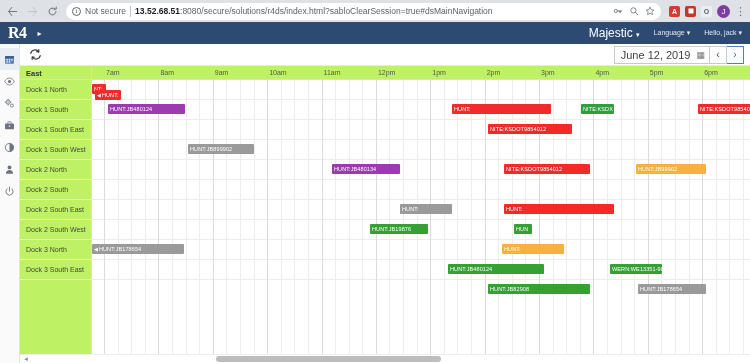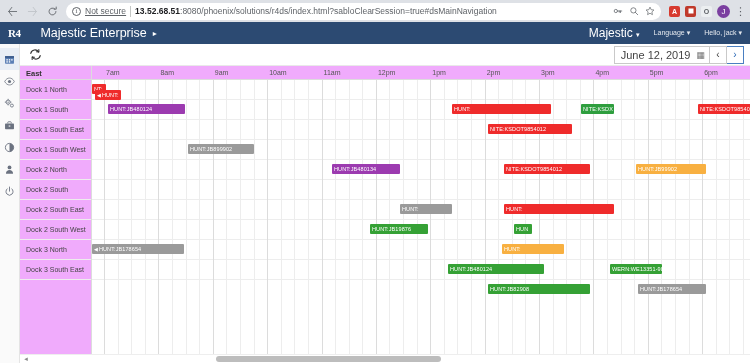--- a/index.html
+++ b/index.html
@@ -50,21 +50,20 @@
     font-size: 7px;
     line-height: 7px;
     text-align: center;
     font-family: "Liberation Serif", serif;
   }
   .not-secure {
     font-size: 8.5px;
     color: #5f6368;
     white-space: nowrap;
     flex: 0 0 auto;
-    text-decoration: underline;
   }
   .omni-sep {
     width: 1px; height: 11px;
     background: #c4c7c5;
     flex: 0 0 auto;
   }
   .url {
     font-size: 8.5px;
     color: #5f6368;
     white-space: nowrap;
@@ -109,42 +108,42 @@
     height: 22px;
     background: #2c4a72;
     color: #fff;
     display: flex;
     align-items: center;
     padding: 0 8px;
     font-size: 12px;
   }
   .logo {
     font-weight: bold;
-    font-size: 11px;
+    font-size: 16px;
     letter-spacing: -0.5px;
-    margin-right: 20px;
+    margin-right: 5px;
     font-family: "Liberation Serif", serif;
     text-align: center;
   }
   .app-title { font-size: 12.5px; font-weight: 400; }
   .caret-right { margin-left: 6px; font-size: 8px; }
   .header-spacer { flex: 1 1 auto; }
   .hdr-item {
     font-size: 7px;
     margin-left: 14px;
     color: #e4e8ee;
     white-space: nowrap;
   }
   .hdr-item.big { font-size: 12px; color: #fff; }
 
   
   .app-body {
     display: flex;
     height: 319px;
-    background: #f0abfc;
+    background: #bef264;
   }
 
   
   .rail {
     width: 20px;
     background: #fafafa;
     border-right: 1px solid #e4e4e4;
     padding-top: 4px;
     flex: 0 0 auto;
   }
@@ -343,21 +342,21 @@
     <svg width="11" height="11" viewBox="0 0 16 16">
         <path d="M13 8 A5 5 0 1 1 11.3 4.2" stroke="#5f6368" stroke-width="1.3" fill="none" stroke-linecap="round"></path>
         <path d="M13.4 1.5 V4.6 H10.3" stroke="#5f6368" stroke-width="1.3" fill="none" stroke-linecap="round" stroke-linejoin="round"></path>
       </svg>
   </div>
 
   <div class="omnibox">
     <span class="info-icon">i</span>
     <span class="not-secure">Not secure</span>
     <span class="omni-sep"></span>
-    <span class="url"><b>13.52.68.51</b><span>:8080/phoenix/solutions/r4ds/index.html?sabloClearSession=true#dsMainNavigation</span></span>
+    <span class="url"><b>13.52.68.51</b><span>:8080/secure/solutions/r4ds/index.html?sabloClearSession=true#dsMainNavigation</span></span>
     <span class="omni-right">
       <span>
         <svg width="10" height="10" viewBox="0 0 16 16">
             <circle cx="4.5" cy="8" r="2.6" stroke="#5f6368" stroke-width="1.2" fill="none"></circle>
             <path d="M7 8 H14 M12 8 V10.5 M10 8 V10" stroke="#5f6368" stroke-width="1.2" fill="none" stroke-linecap="round"></path>
           </svg>
       </span>
       <span>
         <svg width="10" height="10" viewBox="0 0 16 16">
             <circle cx="7" cy="7" r="4.2" stroke="#5f6368" stroke-width="1.2" fill="none"></circle>
@@ -380,21 +379,20 @@
         </svg>
     </span>
     <span class="ext-ico ext-o">O</span>
     <span class="avatar">J</span>
     <span class="kebab">⋮</span>
   </div>
 </div>
 
 <div class="app-header">
   <span class="logo">R4</span>
-  <span class="app-title">Majestic Enterprise</span>
   <span class="caret-right">▸</span>
   <span class="header-spacer"></span>
   <span class="hdr-item big">
     <span>Majestic</span>
     <span style="font-size:7px">▾</span>
   </span>
   <span class="hdr-item">
     <span>Language</span>
     <span>▾</span>
   </span>

